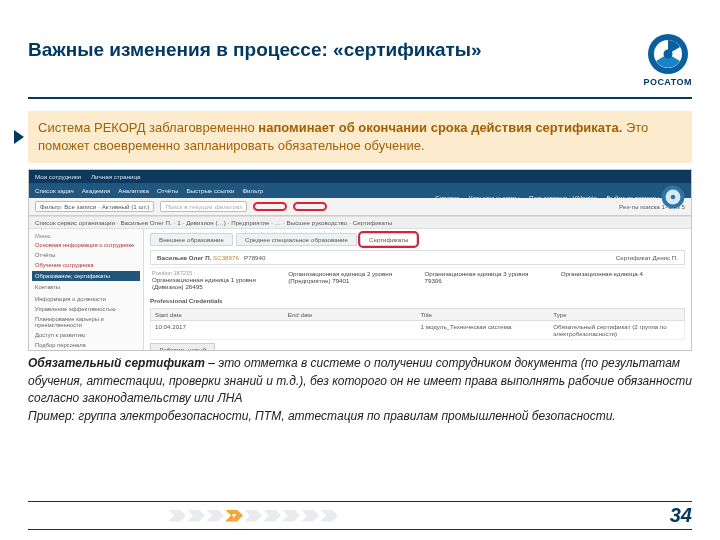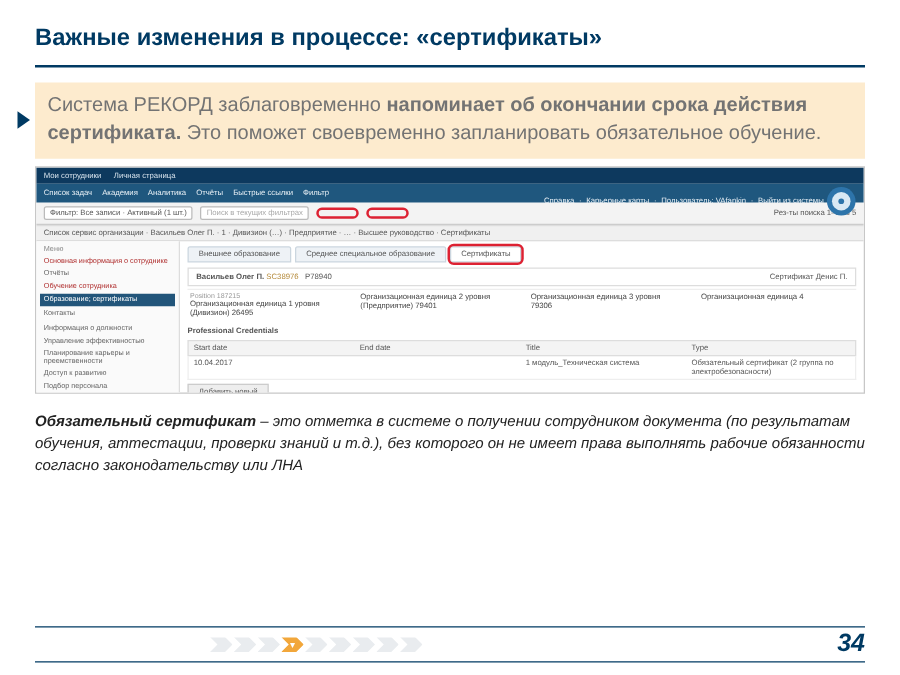--- a/index.html
+++ b/index.html
@@ -3,33 +3,33 @@
 <meta charset="utf-8">
 <style>
   * { box-sizing: border-box; margin: 0; padding: 0; }
   body {
     width: 720px; height: 540px;
     font-family: Arial, Helvetica, sans-serif;
     background: #fff;
     position: relative;
     overflow: hidden;
   }
-  .slide { padding: 14px 28px 0 28px; }
+  .slide { padding: 33px 28px 0 28px; }
   .header { display: flex; justify-content: space-between; align-items: flex-start; }
   .title { color: #003a63; font-size: 19px; font-weight: bold; margin-top: 6px; }
   .logo { text-align: center; }
   .logo svg { display: block; margin: 0 auto; }
   .logo-text { color: #003a63; font-size: 9px; letter-spacing: 0.5px; margin-top: 2px; font-weight: bold; }
   .hr { border: 0; border-top: 2px solid #003a63; margin: 10px 0 12px 0; }
   .intro { font-size: 12px; color: #222; line-height: 1.45; }
   .callout {
     background: #fdebce;
     padding: 8px 10px;
-    font-size: 16px;
-    color: #737373;
+    font-size: 13px;
+    color: #a16207;
     line-height: 1.4;
     margin: 10px 0 6px 0;
     position: relative;
   }
   .callout::before {
     content:"";
     position:absolute;
     left:-14px; top:50%;
     transform: translateY(-50%);
     border-top:7px solid transparent;
@@ -67,40 +67,50 @@
   .col { flex:1; }
   .lbl { color:#999; font-size:5.6px; display:block;}
   .val { color:#444; }
   .tablehdr { display:flex; gap:6px; background:#f4f4f4; border:1px solid #ddd; padding:2px 4px; margin-top:4px;}
   .tablehdr div{ flex:1; }
   .tablerow { display:flex; gap:6px; border:1px solid #eee; border-top:0; padding:2px 4px;}
   .tablerow div{ flex:1; }
   .addbtn { display:inline-block; margin-top:3px; background:#eee; border:1px solid #ccc; padding:2px 8px;}
   .definition {
     font-size: 12px; font-style: italic; color:#222;
-    line-height:1.45; margin-top: 14px;
+    line-height:1.45; margin-top: 4px;
   }
   .footer {
     position:absolute; bottom:10px; left:28px; right:28px;
     border-top:1px solid #003a63;
     border-bottom:1px solid #003a63;
     display:flex; justify-content:space-between; align-items:center;
     padding:2px 0;
   }
   .chevbar { display:flex; gap:1px; margin-left:140px;}
   .chev { width:18px; height:12px; background:#e9ecef; clip-path: polygon(0 0, calc(100% - 6px) 0, 100% 50%, calc(100% - 6px) 100%, 0 100%, 6px 50%);}
   .chev.on { background:#f2a73b; color:#fff; text-align:center; font-size:8px; line-height:12px;}
   .pagenum { color:#003a63; font-size:20px; font-weight:bold;font-style:italic; }
 </style>
 </head>
 <body>
 
 <div class="slide">
   <div class="header">
     <div class="title">Важные изменения в процессе: «сертификаты»</div>
+    <div class="logo">
+      <svg width="42" height="42" viewBox="0 0 42 42">
+        <circle cx="21" cy="21" r="20" fill="#0a5f9e"></circle>
+        <circle cx="21" cy="21" r="14" fill="#fff"></circle>
+        <path d="M21 7 a14 14 0 0 1 12 7 l-12 7 z" fill="#0a5f9e"></path>
+        <path d="M33 28 a14 14 0 0 1 -24 0 l12 -7 z" fill="#1883c6"></path>
+        <circle cx="21" cy="21" r="4.5" fill="#0a5f9e"></circle>
+      </svg>
+      <div class="logo-text">РОСАТОМ</div>
+    </div>
   </div>
   <hr class="hr">
 
 
   <div class="callout">
     <span>Система РЕКОРД заблаговременно </span><b>напоминает об окончании срока действия сертификата.</b><span> Это поможет своевременно запланировать обязательное обучение.</span>
   </div>
 
   <div class="screenshot">
     <div class="topbar1">
@@ -183,20 +193,21 @@
           <div>1 модуль_Техническая система</div>
           <div>Обязательный сертификат (2 группа по электробезопасности)</div>
         </div>
         <div class="addbtn">Добавить новый</div>
       </div>
     </div>
   </div>
 
   <p class="definition">
     <b><span>Обязательный сертификат</span></b><span> – это отметка в системе о получении сотрудником документа (по результатам обучения, аттестации, проверки знаний и т.д.), без которого он не имеет права выполнять рабочие обязанности согласно законодательству или ЛНА</span><br>
+    <span>Пример: группа электробезопасности, ПТМ, аттестация по правилам промышленной безопасности.</span>
   </p>
 </div>
 
 <div class="footer">
   <div class="chevbar">
     <div class="chev"></div>
     <div class="chev"></div>
     <div class="chev"></div>
     <div class="chev on">▾</div>
     <div class="chev"></div>

